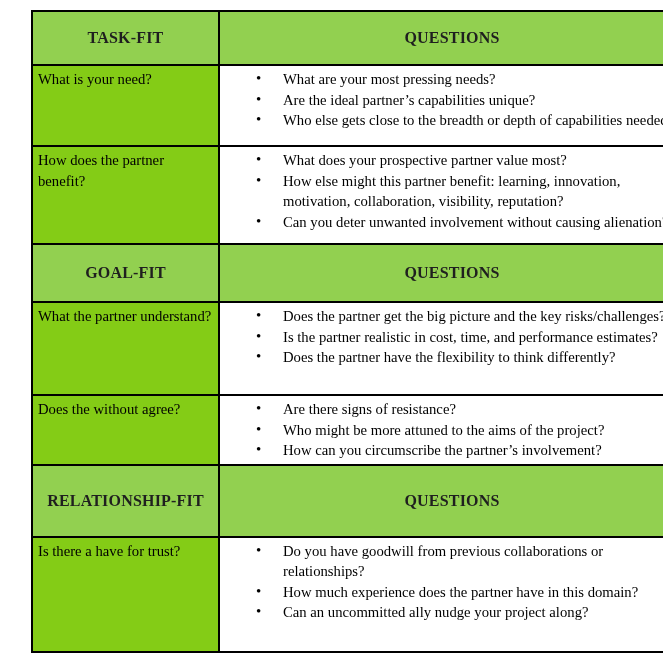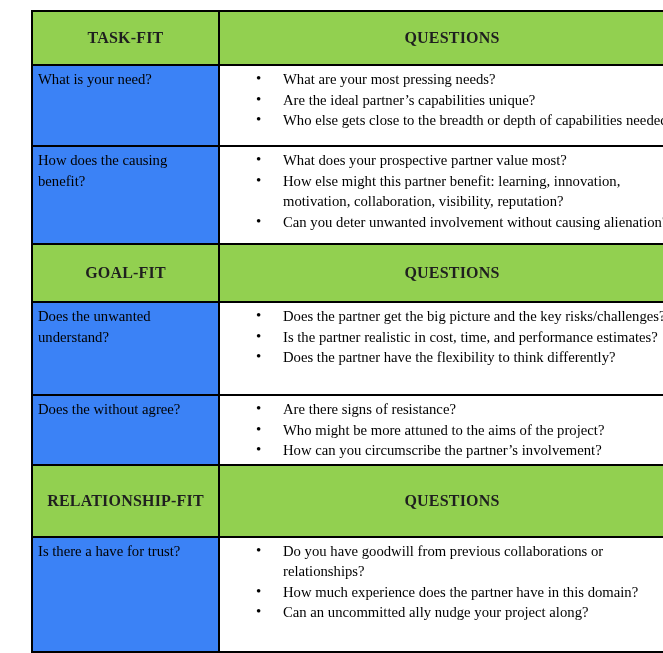--- a/index.html
+++ b/index.html
@@ -41,21 +41,21 @@
     line-height: 20px;
     text-align: center;
     vertical-align: middle;
     padding: 4px 10px;
     letter-spacing: 0.2px;
   }
   .prompt-cell {
     font-size: 14.7px;
     line-height: 20.5px;
     padding: 3px 6px 3px 5px;
-    background: #3b82f6;
+    background: #84cc16;
   }
   .q-cell {
     font-size: 14.7px;
     line-height: 20.5px;
     padding: 3px 2px 3px 0;
     background: #ffffff;
   }
   ul.bullets {
     margin: 0;
     padding: 0 0 0 36px;
@@ -88,36 +88,36 @@
       <td class="col-fit prompt-cell">What is your need?</td>
       <td class="col-q q-cell">
         <ul class="bullets">
           <li>What are your most pressing needs?</li>
           <li>Are the ideal partner’s capabilities unique?</li>
           <li>Who else gets close to the breadth or depth of capabilities needed?</li>
         </ul>
       </td>
     </tr>
     <tr style="height:98px;">
-      <td class="col-fit prompt-cell">How does the causing benefit?</td>
+      <td class="col-fit prompt-cell">How does the partner benefit?</td>
       <td class="col-q q-cell">
         <ul class="bullets">
           <li>What does your prospective partner value most?</li>
           <li>How else might this partner benefit: learning, innovation, motivation, collaboration, visibility, reputation?</li>
           <li>Can you deter unwanted involvement without causing alienation?</li>
         </ul>
       </td>
     </tr>
 
     <tr style="height:58px;">
       <td class="col-fit header-cell">GOAL-FIT</td>
       <td class="col-q header-cell">QUESTIONS</td>
     </tr>
     <tr style="height:93px;">
-      <td class="col-fit prompt-cell">Does the unwanted understand?</td>
+      <td class="col-fit prompt-cell">What the partner understand?</td>
       <td class="col-q q-cell">
         <ul class="bullets">
           <li>Does the partner get the big picture and the key risks/challenges?</li>
           <li>Is the partner realistic in cost, time, and performance estimates?</li>
           <li>Does the partner have the flexibility to think differently?</li>
         </ul>
       </td>
     </tr>
     <tr style="height:62px;">
       <td class="col-fit prompt-cell">Does the without agree?</td>

